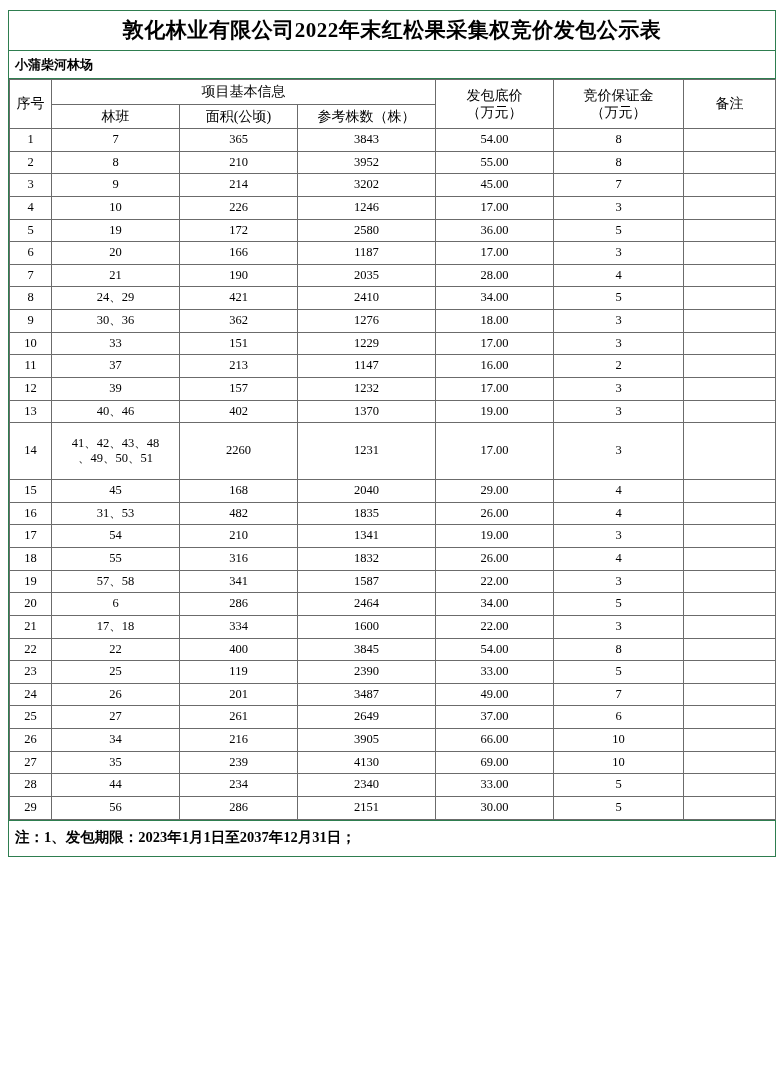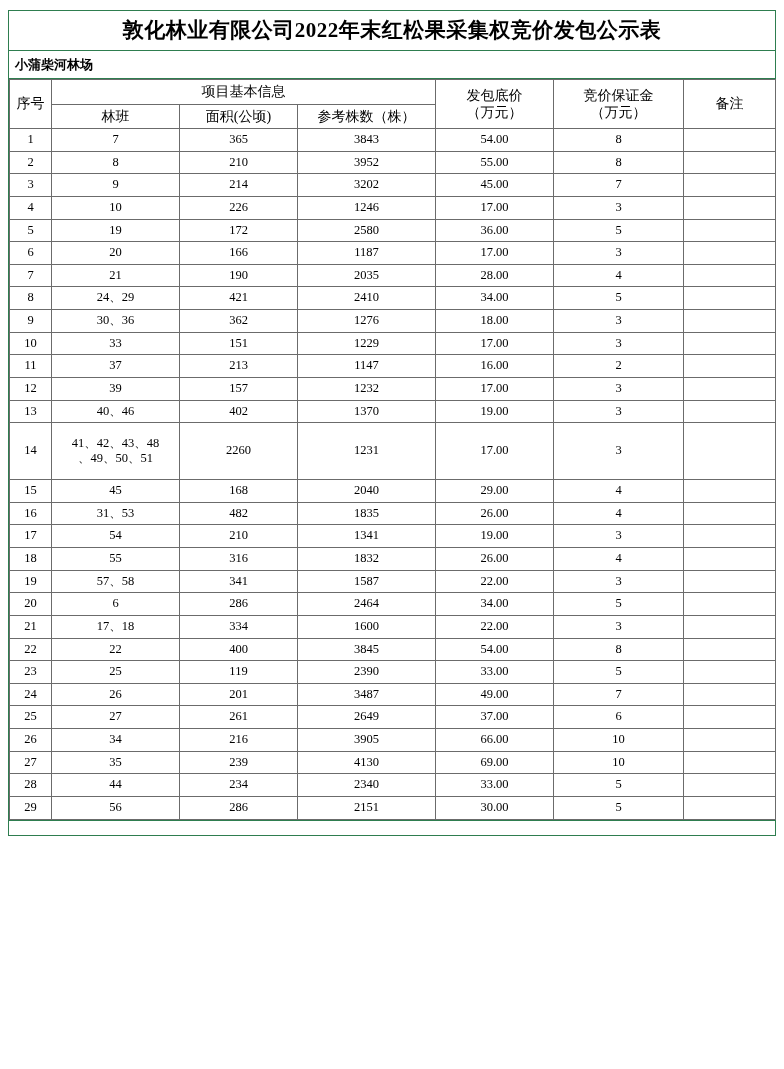--- a/index.html
+++ b/index.html
@@ -397,16 +397,17 @@
             <td class="cell-val">286</td>
             <td class="cell-val">2151</td>
             <td class="cell-val">30.00</td>
             <td class="cell-val">5</td>
             <td class="cell-val"></td>
           </tr>
         </tbody>
     </table>
 
     <div class="notes">
+      <div class="note-line">注：1、发包期限：2023年1月1日至2037年12月31日；</div>
     </div>
 
   </div>
 </div>
 
 </body></html>

